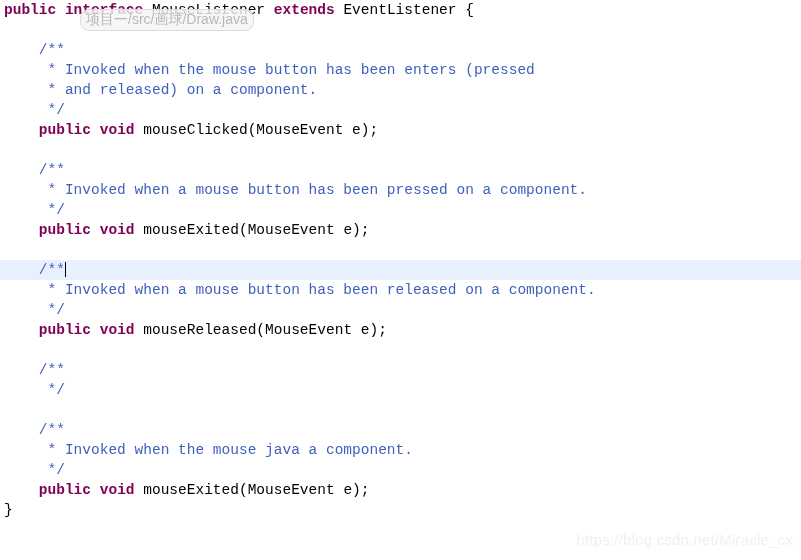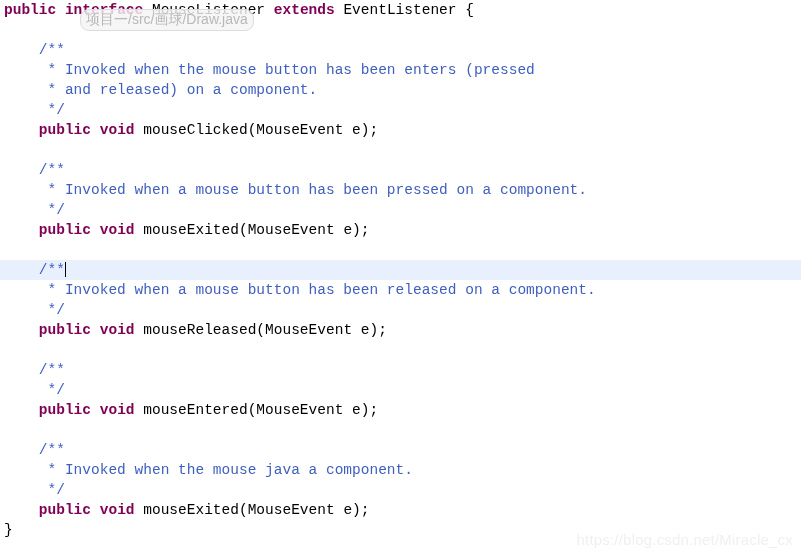--- a/index.html
+++ b/index.html
@@ -105,21 +105,20 @@
       <div class="code-line"><span class="tok cmt">     */</span></div>
       <div class="code-line"><span class="tok plain">    </span><span class="tok kw">public</span><span class="tok plain"> </span><span class="tok kw">void</span><span class="tok plain"> mouseExited(MouseEvent e);</span></div>
       <div class="code-line">&nbsp;</div>
       <div class="code-line highlight"><span class="tok cmt">    /**</span><span class="caret"></span></div>
       <div class="code-line"><span class="tok cmt">     * Invoked when a mouse button has been released on a component.</span></div>
       <div class="code-line"><span class="tok cmt">     */</span></div>
       <div class="code-line"><span class="tok plain">    </span><span class="tok kw">public</span><span class="tok plain"> </span><span class="tok kw">void</span><span class="tok plain"> mouseReleased(MouseEvent e);</span></div>
       <div class="code-line">&nbsp;</div>
       <div class="code-line"><span class="tok cmt">    /**</span></div>
       <div class="code-line"><span class="tok cmt">     */</span></div>
-      <div class="code-line"><span class="tok plain">    </span><span class="tok kw">public</span><span class="tok plain"> </span><span class="tok kw">void</span><span class="tok plain"> mouseEntered(MouseEvent e);</span></div>
       <div class="code-line">&nbsp;</div>
       <div class="code-line"><span class="tok cmt">    /**</span></div>
       <div class="code-line"><span class="tok cmt">     * Invoked when the mouse java a component.</span></div>
       <div class="code-line"><span class="tok cmt">     */</span></div>
       <div class="code-line"><span class="tok plain">    </span><span class="tok kw">public</span><span class="tok plain"> </span><span class="tok kw">void</span><span class="tok plain"> mouseExited(MouseEvent e);</span></div>
       <div class="code-line"><span class="tok plain">}</span></div>
     </div>
 
   <div id="path-tooltip">项目一/src/画球/Draw.java</div>
 

